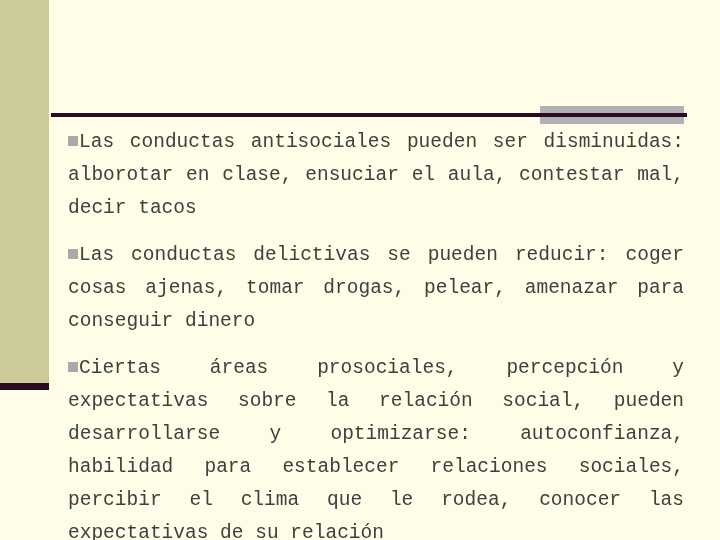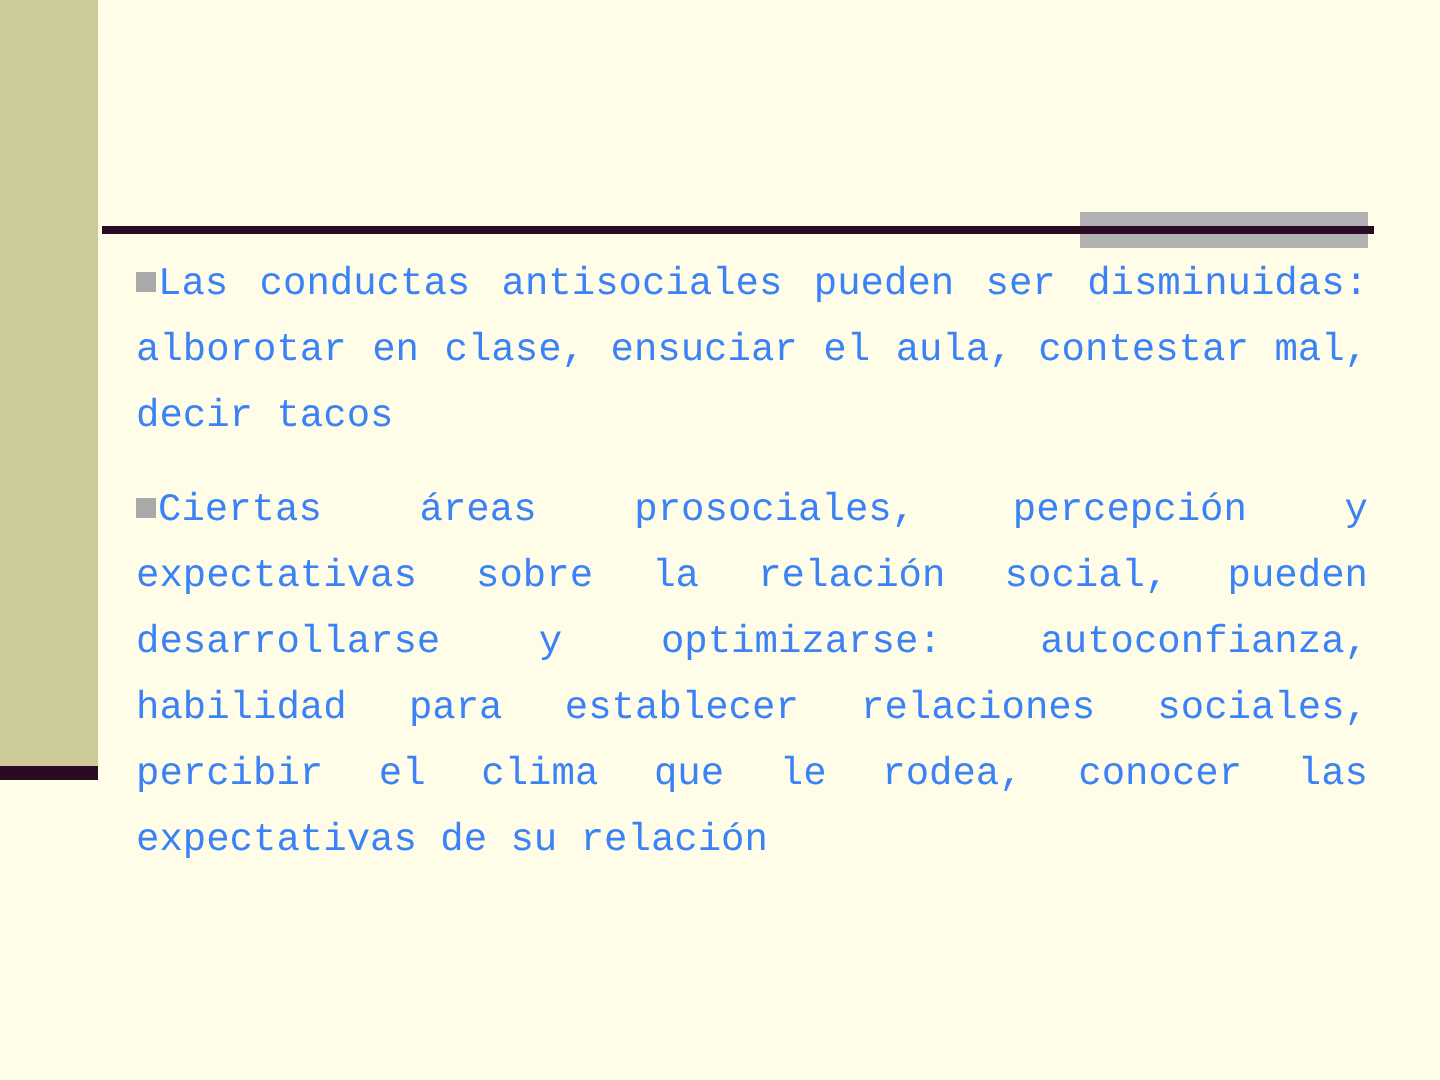--- a/index.html
+++ b/index.html
@@ -62,21 +62,21 @@
   #body-content {
     position: absolute;
     left: 68px;
     top: 126px;
     width: 616px;
   }
 
   .para {
     margin: 0 0 14px 0;
     padding: 0;
-    color: #3b82f6;
+    color: #404040;
     font-size: 19.5px;
     line-height: 33px;
     text-align: justify;
     text-justify: inter-word;
     letter-spacing: 0px;
     word-spacing: 0px;
   }
   .para:last-child {
     margin-bottom: 0;
   }
@@ -106,19 +106,22 @@
   <div class="header-rule-block"></div>
 
   <div class="header-rule-line"></div>
 
   <div id="body-content">
 
     <p class="para">
       <span class="bullet-marker"></span><span class="para-text">Las conductas antisociales pueden ser disminuidas: alborotar en clase, ensuciar el aula, contestar mal, decir tacos</span>
     </p>
 
+    <p class="para">
+      <span class="bullet-marker"></span><span class="para-text">Las conductas delictivas se pueden reducir: coger cosas ajenas, tomar drogas, pelear, amenazar para conseguir dinero</span>
+    </p>
 
     <p class="para">
       <span class="bullet-marker"></span><span class="para-text">Ciertas áreas prosociales, percepción y expectativas sobre la relación social, pueden desarrollarse y optimizarse: autoconfianza, habilidad para establecer relaciones sociales, percibir el clima que le rodea, conocer las expectativas de su relación</span>
     </p>
 
   </div>
 </div>
 
 </body></html>

